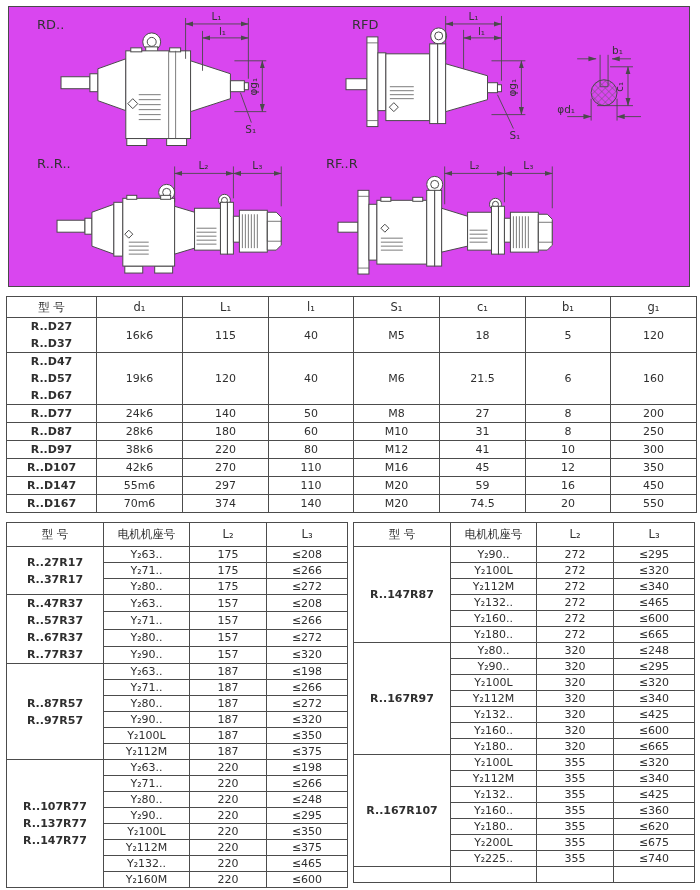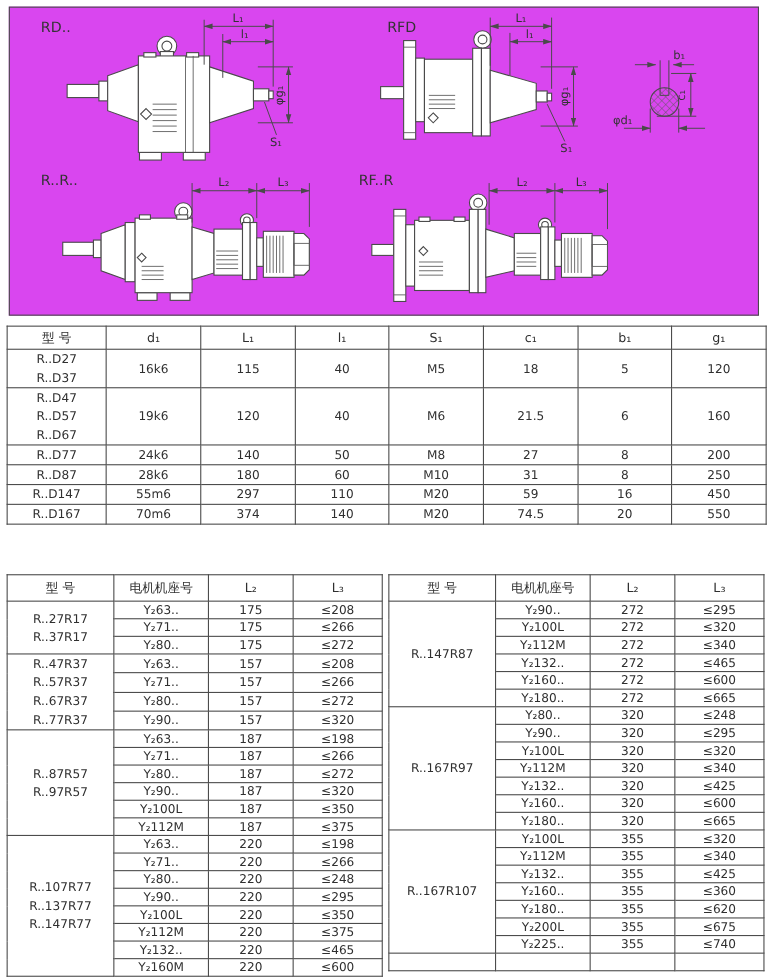--- a/index.html
+++ b/index.html
@@ -25,21 +25,21 @@
     overflow:hidden;white-space:nowrap;}
   th{font-size:11.5px;}
   .t1{left:6px;top:296px;width:690px;}
   .t1 thead tr{height:21px;}
   .t1 tbody tr{height:16px;}
   .t2{width:341px;}
   .t2l{left:6px;top:522px;}
   .t2r{left:353px;top:522px;}
   .t2 thead tr{height:24px;}
   .t2 tbody tr{height:16px;}
-  .model div{line-height:17px;}
+  .model div{line-height:17px;font-weight:bold;}
 </style>
 </head>
 <body>
 
 <div class="drawing-box">
 <svg width="680" height="279" viewBox="0 0 682 280">
   <defs>
     <marker id="ah" viewBox="0 0 8 5" refX="7.6" refY="2.5" markerWidth="9" markerHeight="6" orient="auto-start-reverse">
       <path d="M0,0 L8,2.5 L0,5 z" fill="#4a4a4a"></path>
     </marker>
@@ -273,20 +273,44 @@
         <td>28k6</td>
         <td>180</td>
         <td>60</td>
         <td>M10</td>
         <td>31</td>
         <td>8</td>
         <td>250</td>
       </tr>
       <tr>
         <td class="model">
+          <div>R..D97</div>
+        </td>
+        <td>38k6</td>
+        <td>220</td>
+        <td>80</td>
+        <td>M12</td>
+        <td>41</td>
+        <td>10</td>
+        <td>300</td>
+      </tr>
+      <tr>
+        <td class="model">
+          <div>R..D107</div>
+        </td>
+        <td>42k6</td>
+        <td>270</td>
+        <td>110</td>
+        <td>M16</td>
+        <td>45</td>
+        <td>12</td>
+        <td>350</td>
+      </tr>
+      <tr>
+        <td class="model">
           <div>R..D147</div>
         </td>
         <td>55m6</td>
         <td>297</td>
         <td>110</td>
         <td>M20</td>
         <td>59</td>
         <td>16</td>
         <td>450</td>
       </tr>

